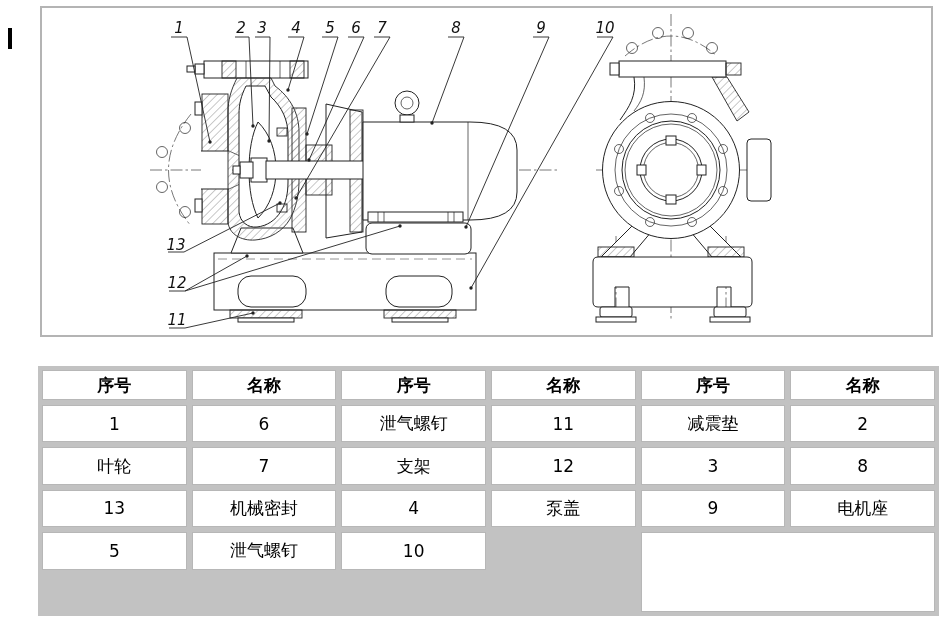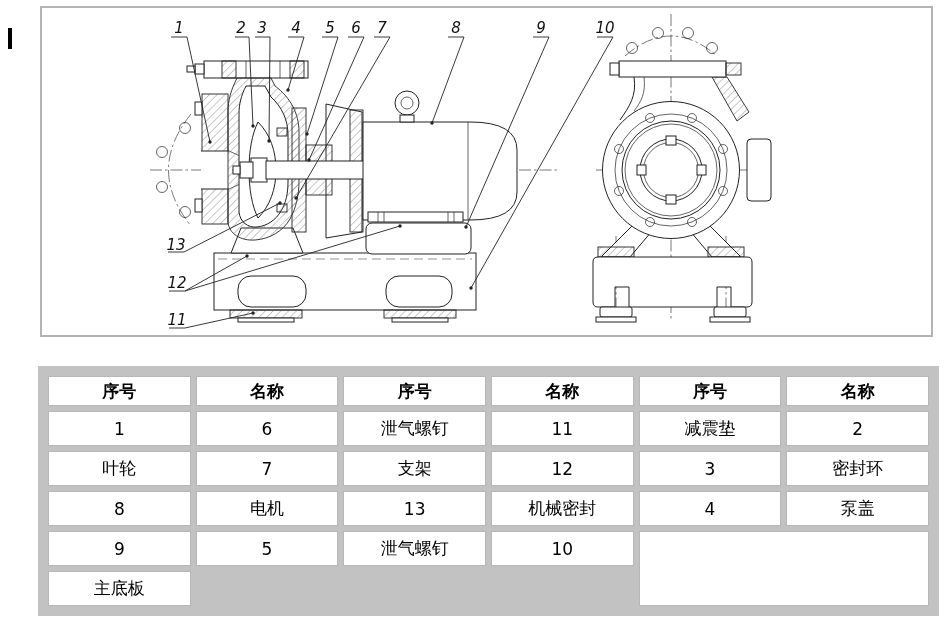--- a/index.html
+++ b/index.html
@@ -19,21 +19,21 @@
   .lt  { stroke:#222; stroke-width:0.7; fill:none; }
   .wf  { fill:#fff; stroke:#222; stroke-width:1; }
   .hf  { fill:url(#h1); stroke:#222; stroke-width:0.9; }
   .dash{ stroke:#888; stroke-width:0.9; stroke-dasharray:9 5; fill:none; }
   .ldr { stroke:#222; stroke-width:0.9; fill:none; }
   .dot { fill:#222; stroke:none; }
   .num { font:italic 15px "DejaVu Sans",sans-serif; fill:#111; text-anchor:middle; }
   
   .tbl {
     position:absolute; left:38px; top:366px; width:901px; height:250px;
-    background:#c2c2c2; box-sizing:border-box; padding:10px;
+    background:#c2c2c2; box-sizing:border-box; padding:4px;
     display:grid; grid-template-columns:repeat(6,1fr);
     grid-template-rows:30px repeat(5,1fr); gap:5px;
   }
   .cell {
     background:#fff; border:1px solid #b7b7b7; display:flex;
     align-items:center; justify-content:center; font-size:17px; color:#000;
   }
   .th { font-weight:bold; }
   .merged { grid-column:5/7; grid-row:5/7; }
 </style>
@@ -231,29 +231,27 @@
   <div class="cell">11</div>
   <div class="cell">减震垫</div>
 
   <div class="cell">2</div>
   <div class="cell">叶轮</div>
   <div class="cell">7</div>
   <div class="cell">支架</div>
   <div class="cell">12</div>
 
   <div class="cell">3</div>
-  <div class="cell">密封环</div>
   <div class="cell">8</div>
-  <div class="cell">电机</div>
   <div class="cell">13</div>
   <div class="cell">机械密封</div>
 
   <div class="cell">4</div>
   <div class="cell">泵盖</div>
   <div class="cell">9</div>
+  <div class="cell">电机座</div>
 
   <div class="cell">5</div>
   <div class="cell">泄气螺钉</div>
   <div class="cell">10</div>
-  <div class="cell">主底板</div>
 
   <div class="cell merged"></div>
 </div>
 
 </body></html>

